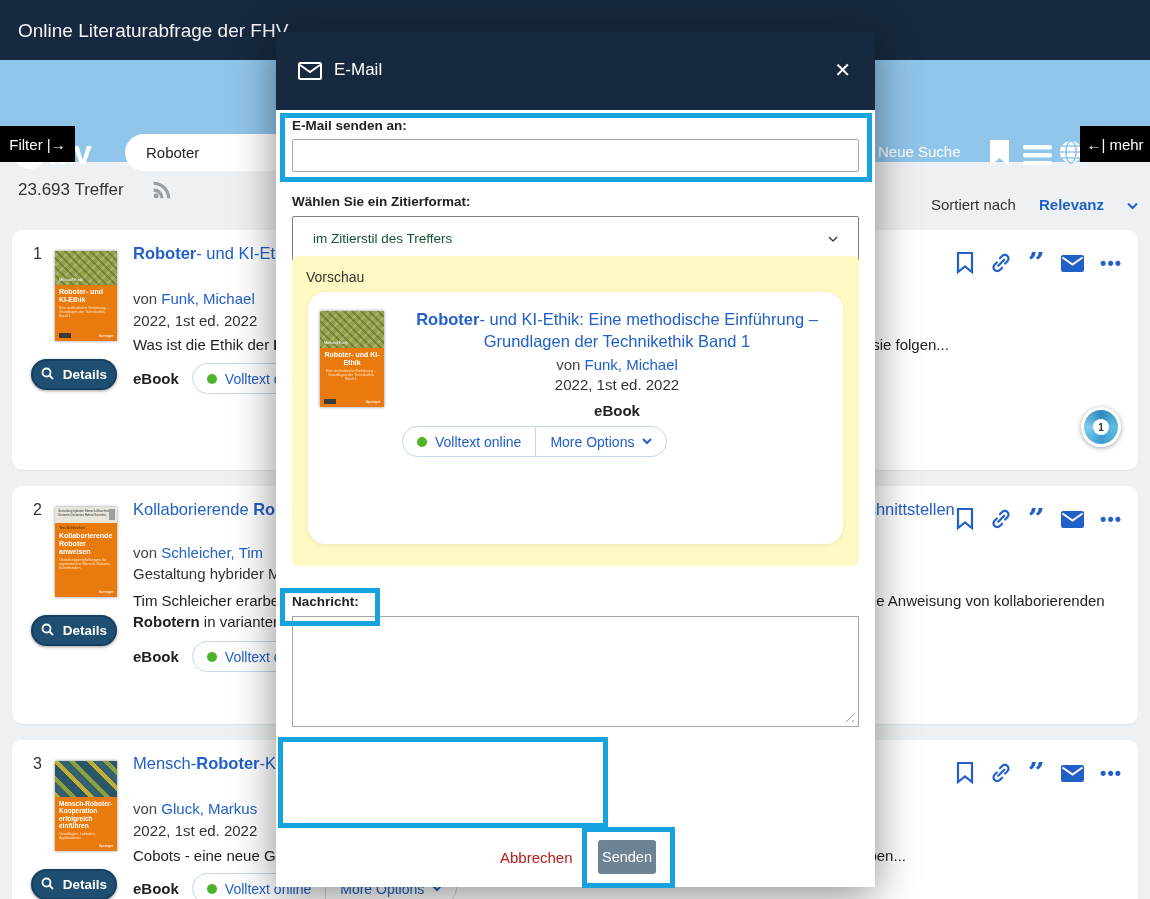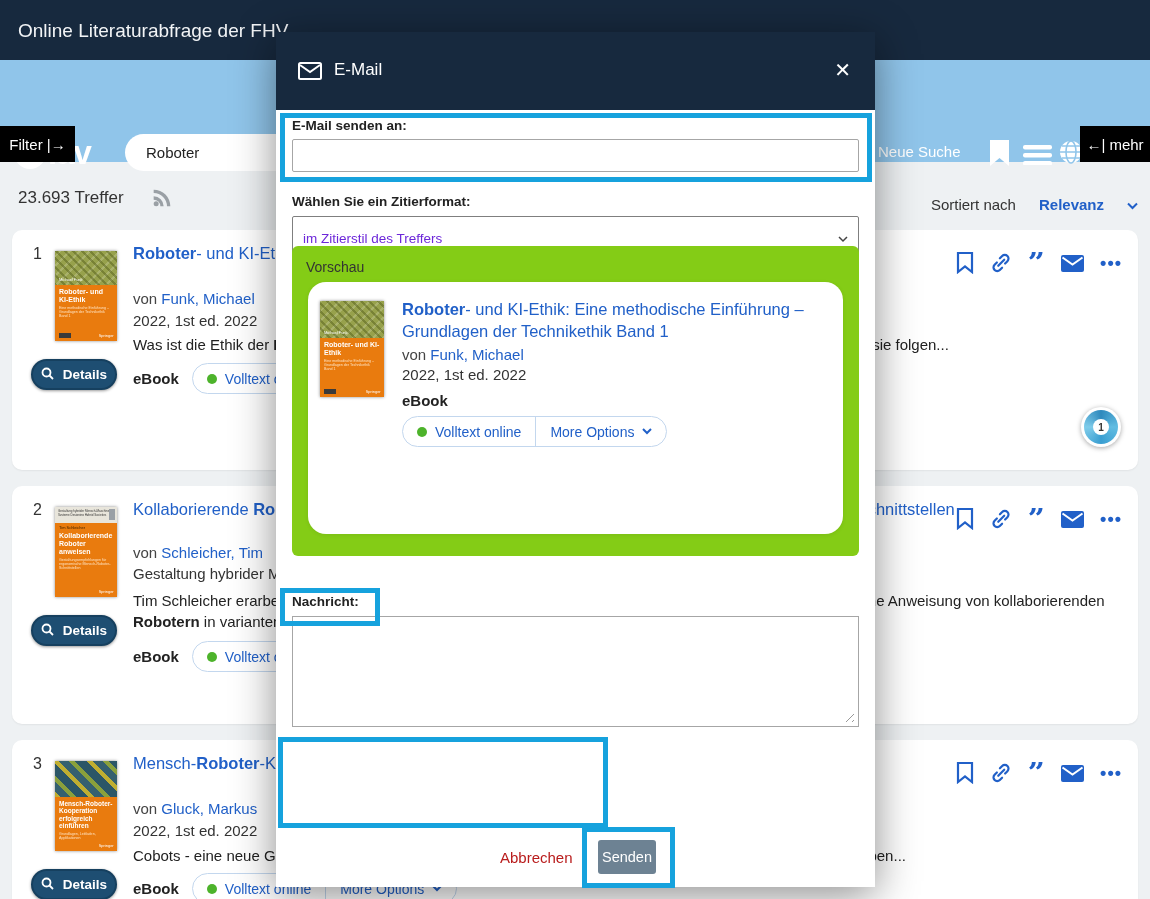--- a/index.html
+++ b/index.html
@@ -23,21 +23,21 @@
   .searchbox input { border:0; outline:none; background:transparent; width:90%; height:100%; padding-left:21px; font-size:15px; color:#222; font-family:inherit; }
   .new-search { position:absolute; left:878px; top:83px; color:#fff; font-size:15px; cursor:pointer; }
   .hdr-icon { position:absolute; color:#fff; cursor:pointer; }
   .lang { position:absolute; left:1087px; top:83px; color:#fff; font-size:15px; cursor:pointer; }
 
   .blackbtn { position:absolute; background:#000; color:#fff; font-size:15px; display:flex; align-items:center; justify-content:center; cursor:pointer; z-index:1; }
   .filter-btn { left:0; top:126px; width:75px; height:36px; }
   .mehr-btn { left:1080px; top:126px; width:70px; height:36px; }
 
   
-  .results-head { position:absolute; left:18px; top:188px; font-size:17px; color:#333; display:flex; align-items:center; gap:28px; }
+  .results-head { position:absolute; left:18px; top:180px; font-size:17px; color:#333; display:flex; align-items:center; gap:28px; }
   .sortbar { position:absolute; right:12px; top:196px; font-size:15px; color:#333; display:flex; align-items:center; gap:23px; }
   .sort-value { color:#2160c8; font-weight:bold; }
   .chev { display:inline-block; }
 
   .card { position:absolute; left:12px; width:1126px; background:#fff; border-radius:10px; box-shadow:0 1px 2px rgba(0,0,0,.06); }
   .card1 { top:230px; height:240px; }
   .card2 { top:486px; height:238px; }
   .card3 { top:740px; height:200px; }
   .rnum { position:absolute; left:21px; top:15px; font-size:16px; color:#333; }
   .rtitle { position:absolute; left:121px; top:14px; font-size:16.5px; color:#2160c8; white-space:nowrap; cursor:pointer; }
@@ -84,27 +84,27 @@
   
   .modal { position:absolute; left:276px; top:32px; width:599px; height:855px; background:#fff; z-index:10; box-shadow:0 8px 40px rgba(0,0,0,.45); }
   .modal-head { position:absolute; left:0; top:0; width:599px; height:78px; background:#17293e; }
   .modal-title { position:absolute; left:58px; top:28px; color:#fff; font-size:17px; }
   .modal-mail-icon { position:absolute; left:22px; top:30px; color:#fff; }
   .modal-close { position:absolute; right:24px; top:26px; color:#fff; font-size:20px; font-weight:bold; cursor:pointer; }
 
   .hl { position:absolute; border:5px solid #16a2dd; pointer-events:none; z-index:5; }
   .m-label { position:absolute; font-size:13.5px; font-weight:bold; color:#222; }
   .m-input { position:absolute; left:16px; width:567px; height:33px; border:1px solid #a6a6a6; border-radius:2px; background:#fff; font-size:14px; padding:0 8px; font-family:inherit; }
-  .m-select { position:absolute; left:16px; top:184px; width:567px; height:45px; border:1px solid #7f7f7f; border-radius:2px; background:#fff; font-size:13.5px; color:#6d28d9; display:flex; align-items:center; padding:0 10px; cursor:pointer; }
+  .m-select { position:absolute; left:16px; top:184px; width:567px; height:45px; border:1px solid #7f7f7f; border-radius:2px; background:#fff; font-size:13.5px; color:#14532d; display:flex; align-items:center; padding:0 20px; cursor:pointer; }
   .m-select .sel-chev { margin-left:auto; color:#444; }
   .m-textarea { position:absolute; left:16px; top:584px; width:567px; height:111px; border:1px solid #a6a6a6; background:#fff; resize:none; font-family:inherit; font-size:14px; padding:6px 8px; }
   .ta-grip { position:absolute; left:566px; top:678px; width:12px; height:12px; background:
       repeating-linear-gradient(135deg, transparent 0 3px, #999 3px 4px); clip-path:polygon(100% 0,100% 100%,0 100%); pointer-events:none; }
 
-  .preview-panel { position:absolute; left:16px; top:214px; width:567px; height:310px; background:#84cc16; border-radius:6px; }
+  .preview-panel { position:absolute; left:16px; top:224px; width:567px; height:310px; background:#fef9c3; border-radius:6px;text-align:center; }
   .pv-label { position:absolute; left:14px; top:13px; font-size:14px; color:#333; }
   .pv-card { position:absolute; left:16px; top:36px; width:535px; height:252px; background:#fff; border-radius:18px; box-shadow:0 1px 4px rgba(0,0,0,.08); }
   .pv-cover { position:absolute; left:12px; top:19px; width:64px; height:96px; box-shadow:0 0 3px rgba(0,0,0,.45); overflow:hidden; background:#e97b0e; }
   .pv-col { position:absolute; left:94px; top:16px; width:430px; }
   .pv-title { font-size:16.5px; line-height:22px; color:#2160c8; cursor:pointer; }
   .pv-author { font-size:15px; color:#444; margin-top:4px; }
   .pv-author .link { color:#2160c8; }
   .pv-meta { font-size:15px; color:#333; margin-top:3px; }
   .pv-desc { font-size:15px; line-height:24px; color:#222; margin-top:8px; width:445px; }
   .pv-fmt { font-size:15px; font-weight:bold; color:#222; margin-top:9px; }

